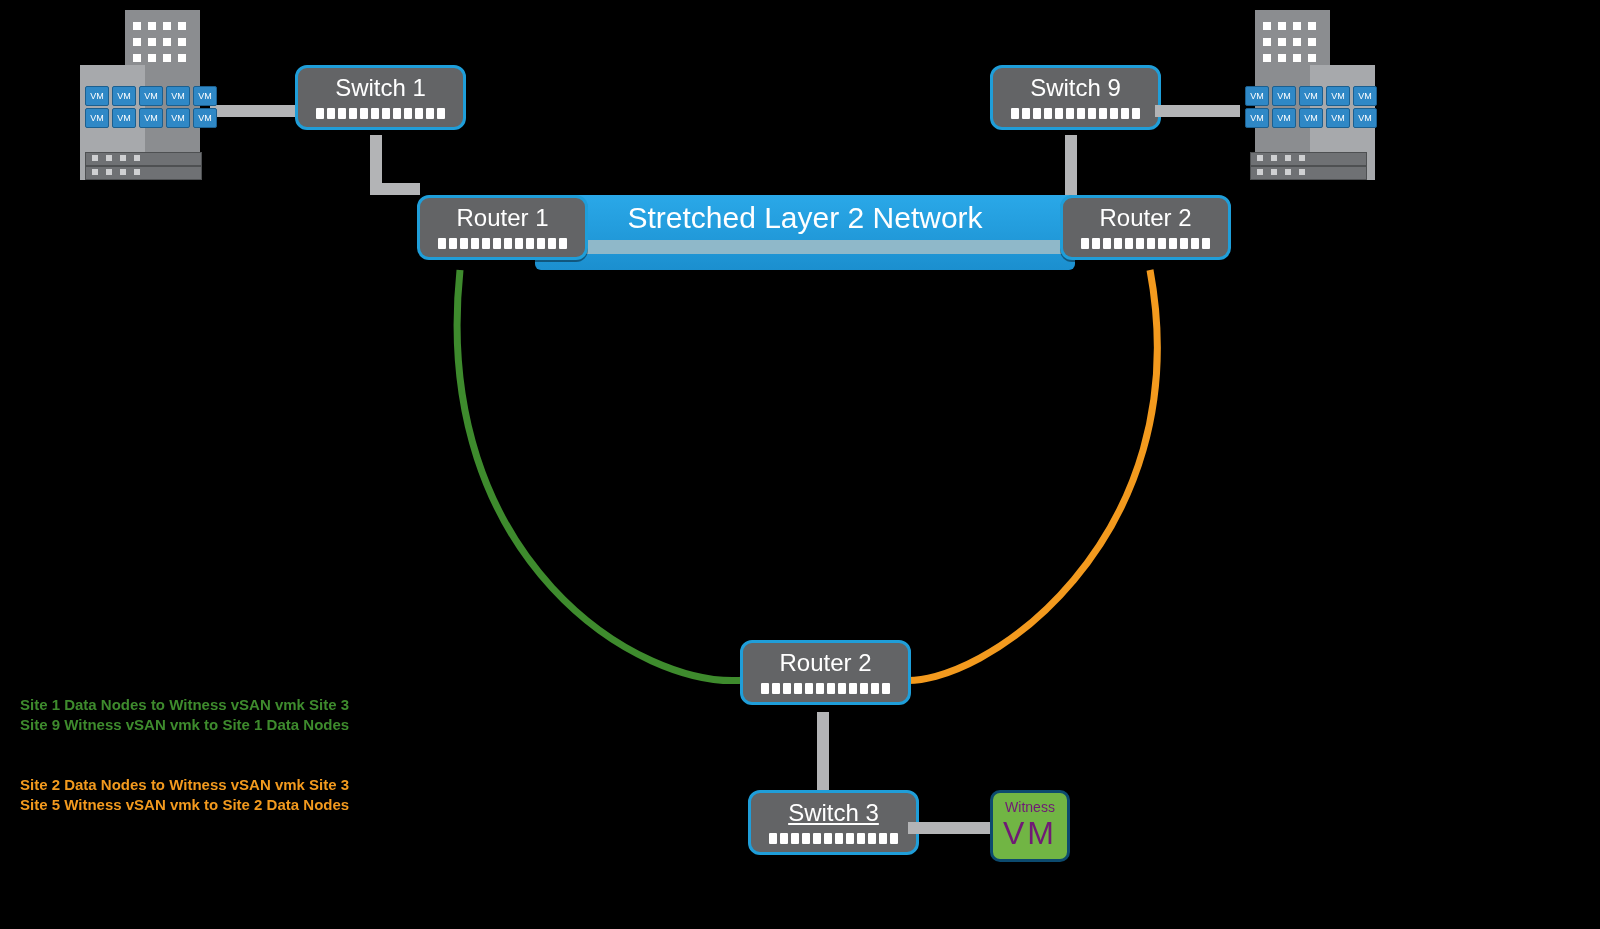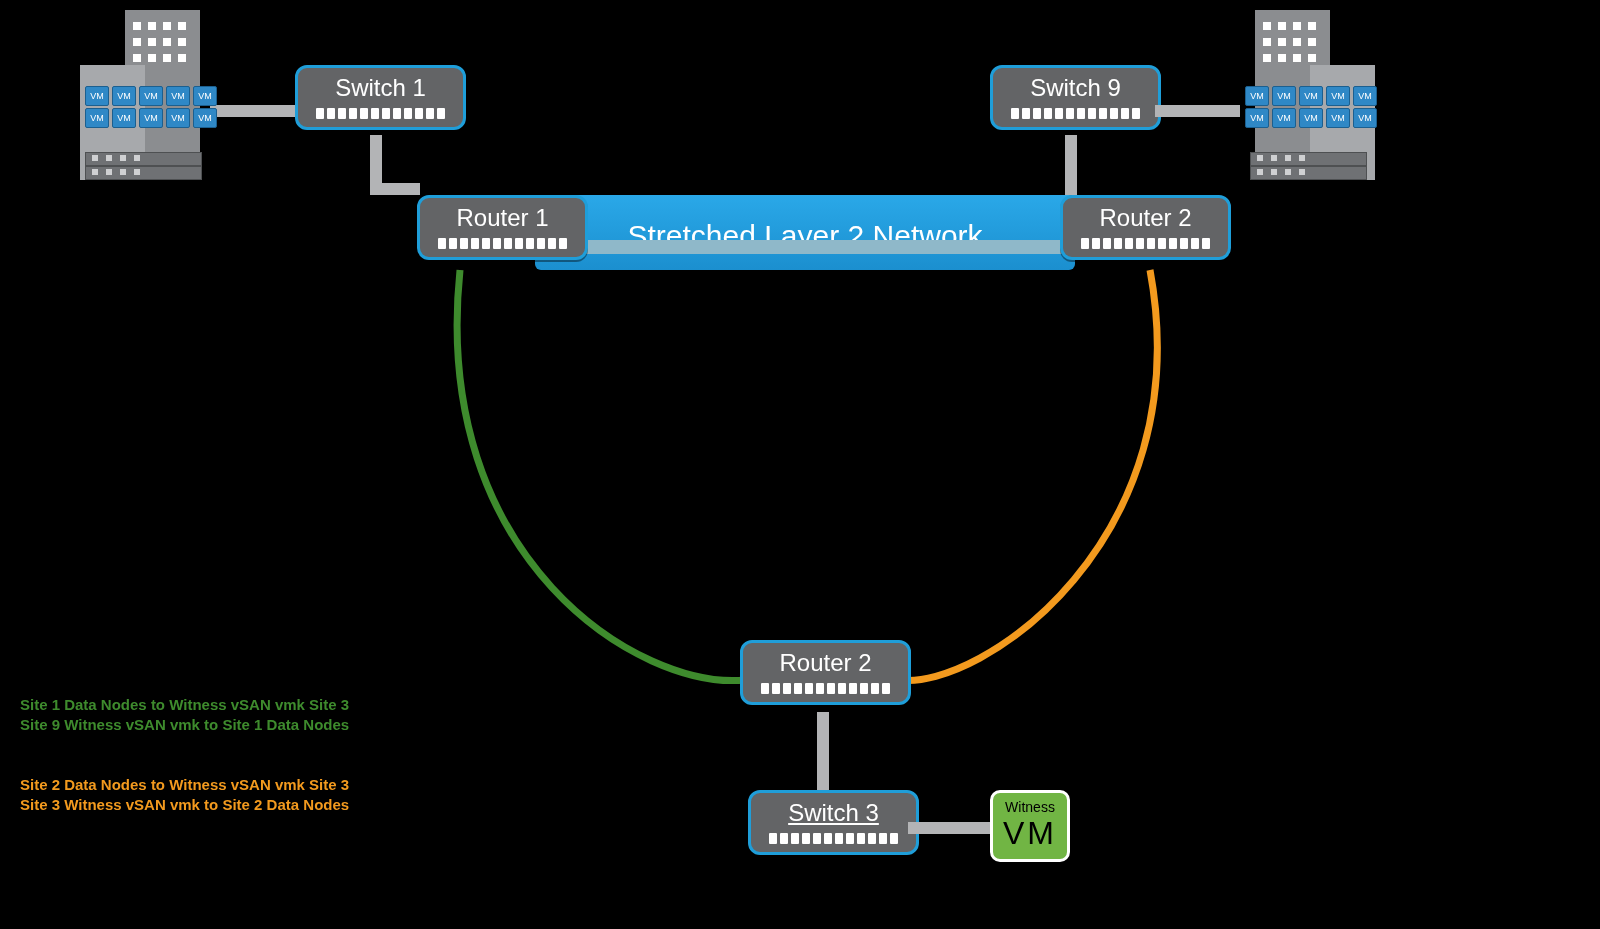--- a/index.html
+++ b/index.html
@@ -3,27 +3,27 @@
 <meta charset="utf-8">
 <style>
   html,body{margin:0;padding:0;background:#000;width:1600px;height:929px;overflow:hidden;font-family:Arial,Helvetica,sans-serif;}
   .stage{position:relative;width:1600px;height:929px;}
   
   .device{position:absolute;background:#636466;border:3px solid #1f9ed9;border-radius:12px;box-shadow:0 2px 0 rgba(0,0,0,.4);color:#fff;text-align:center;}
   .device .label{font-size:24px;font-weight:400;padding:6px 0 2px 0;white-space:nowrap;}
   .ports{display:flex;justify-content:center;gap:3px;padding:4px 8px 8px 8px;}
   .port{width:8px;height:11px;background:#fff;border-radius:1px;}
   
-  .l2bar{position:absolute;background:linear-gradient(#2aa8e8,#1b8fcf);border-radius:6px;color:#fff;font-size:30px;display:flex;align-items:flex-start;justify-content:center;padding-top:24px;box-sizing:border-box;}
+  .l2bar{position:absolute;background:linear-gradient(#2aa8e8,#1b8fcf);border-radius:6px;color:#fff;font-size:30px;display:flex;align-items:flex-start;justify-content:center;padding-top:6px;box-sizing:border-box;}
   .l2inner{position:absolute;background:#8fb8c9;height:14px;border-radius:3px;}
   
   .hconn{position:absolute;height:12px;background:#b3b4b6;}
   .vconn{position:absolute;width:12px;background:#b3b4b6;}
   
-  .witness{position:absolute;background:#71b544;border:3px solid #ffffff;border-radius:10px;color:#000000;text-align:center;box-sizing:border-box;}
+  .witness{position:absolute;background:#71b544;border:3px solid #0c4a6e;border-radius:10px;color:#701a75;text-align:center;box-sizing:border-box;}
   .witness .small{font-size:14px;padding-top:6px;}
   .witness .big{font-size:32px;letter-spacing:3px;padding-bottom:4px;}
   
   .legend{position:absolute;font-size:15px;font-weight:600;line-height:1.35;}
   .legend.green{color:#3e8b2d;}
   .legend.orange{color:#f39a1e;}
   
   .site{position:absolute;}
   .bldg-back{position:absolute;background:#8b8d90;}
   .bldg-front{position:absolute;background:#a7a9ac;}
@@ -259,16 +259,16 @@
         <div class="d" style="left:48px;"></div>
       </div>
   </div>
 
   <div class="legend green" style="left:20px;top:695px;">
     <div>Site 1 Data Nodes to Witness vSAN vmk Site 3</div>
     <div>Site 9 Witness vSAN vmk to Site 1 Data Nodes</div>
   </div>
   <div class="legend orange" style="left:20px;top:775px;">
     <div>Site 2 Data Nodes to Witness vSAN vmk Site 3</div>
-    <div>Site 3 Witness vSAN vmk to Site 2 Data Nodes</div>
+    <div>Site 5 Witness vSAN vmk to Site 2 Data Nodes</div>
   </div>
 
 </div>
 
 </body></html>

